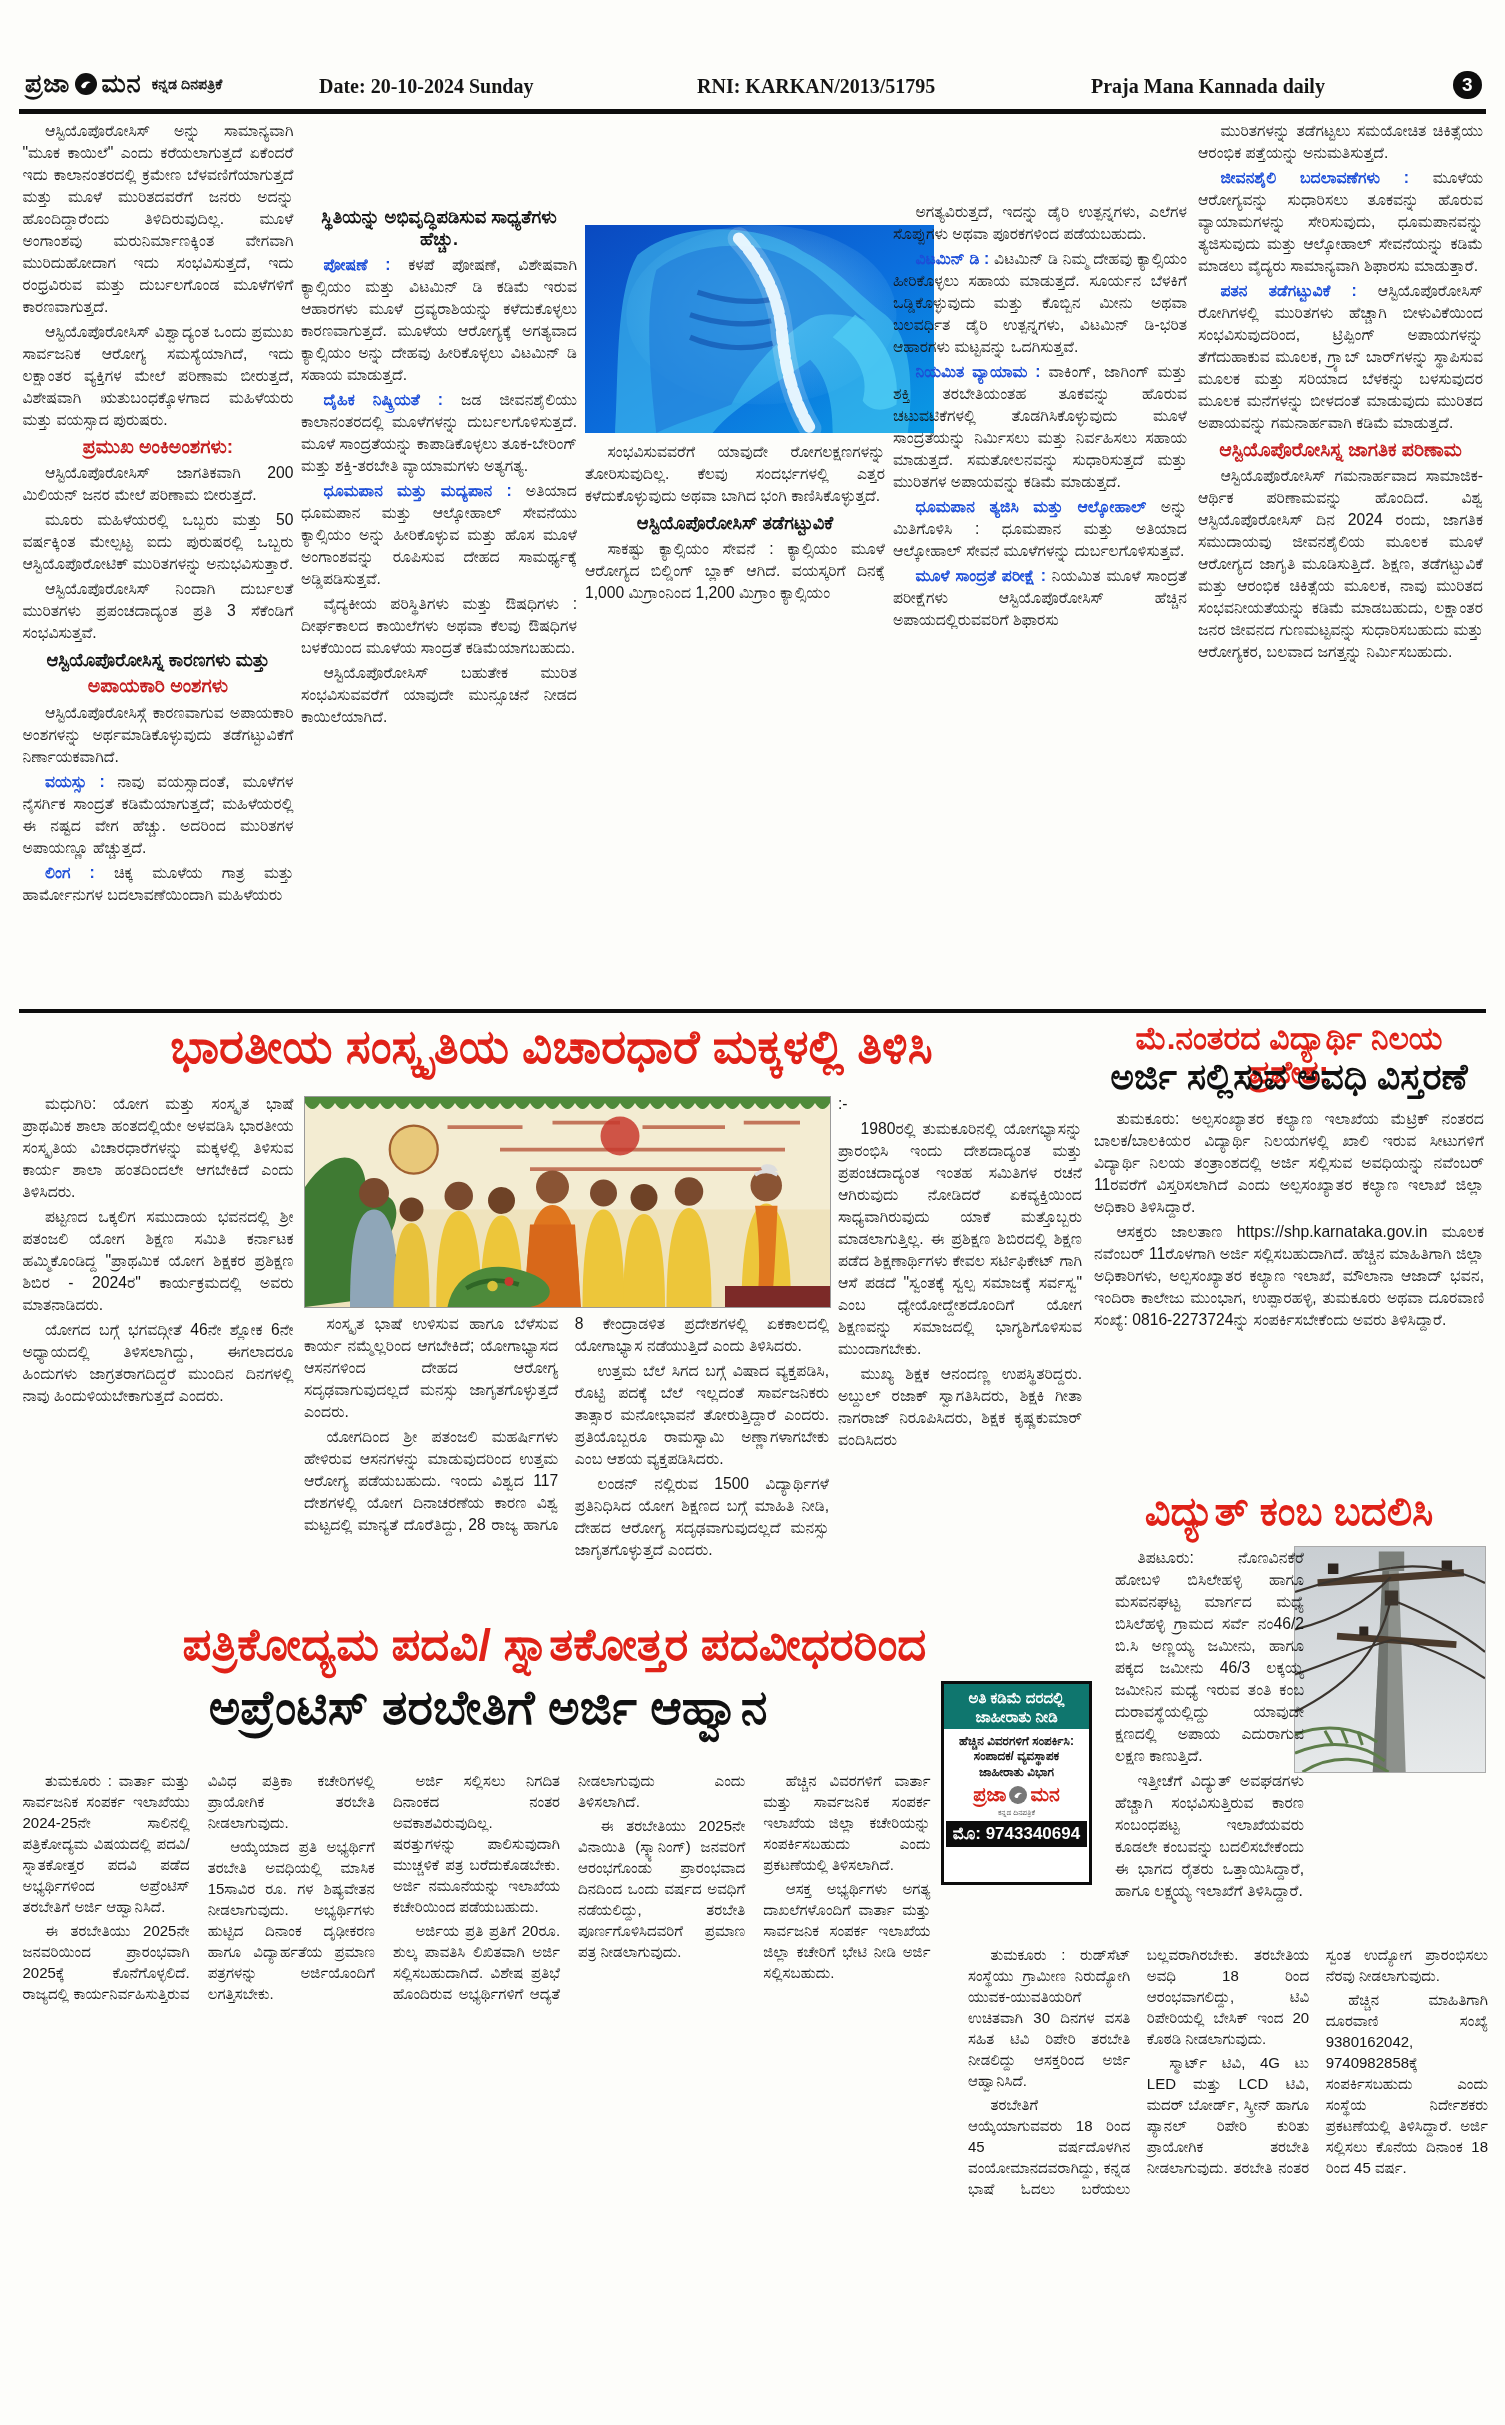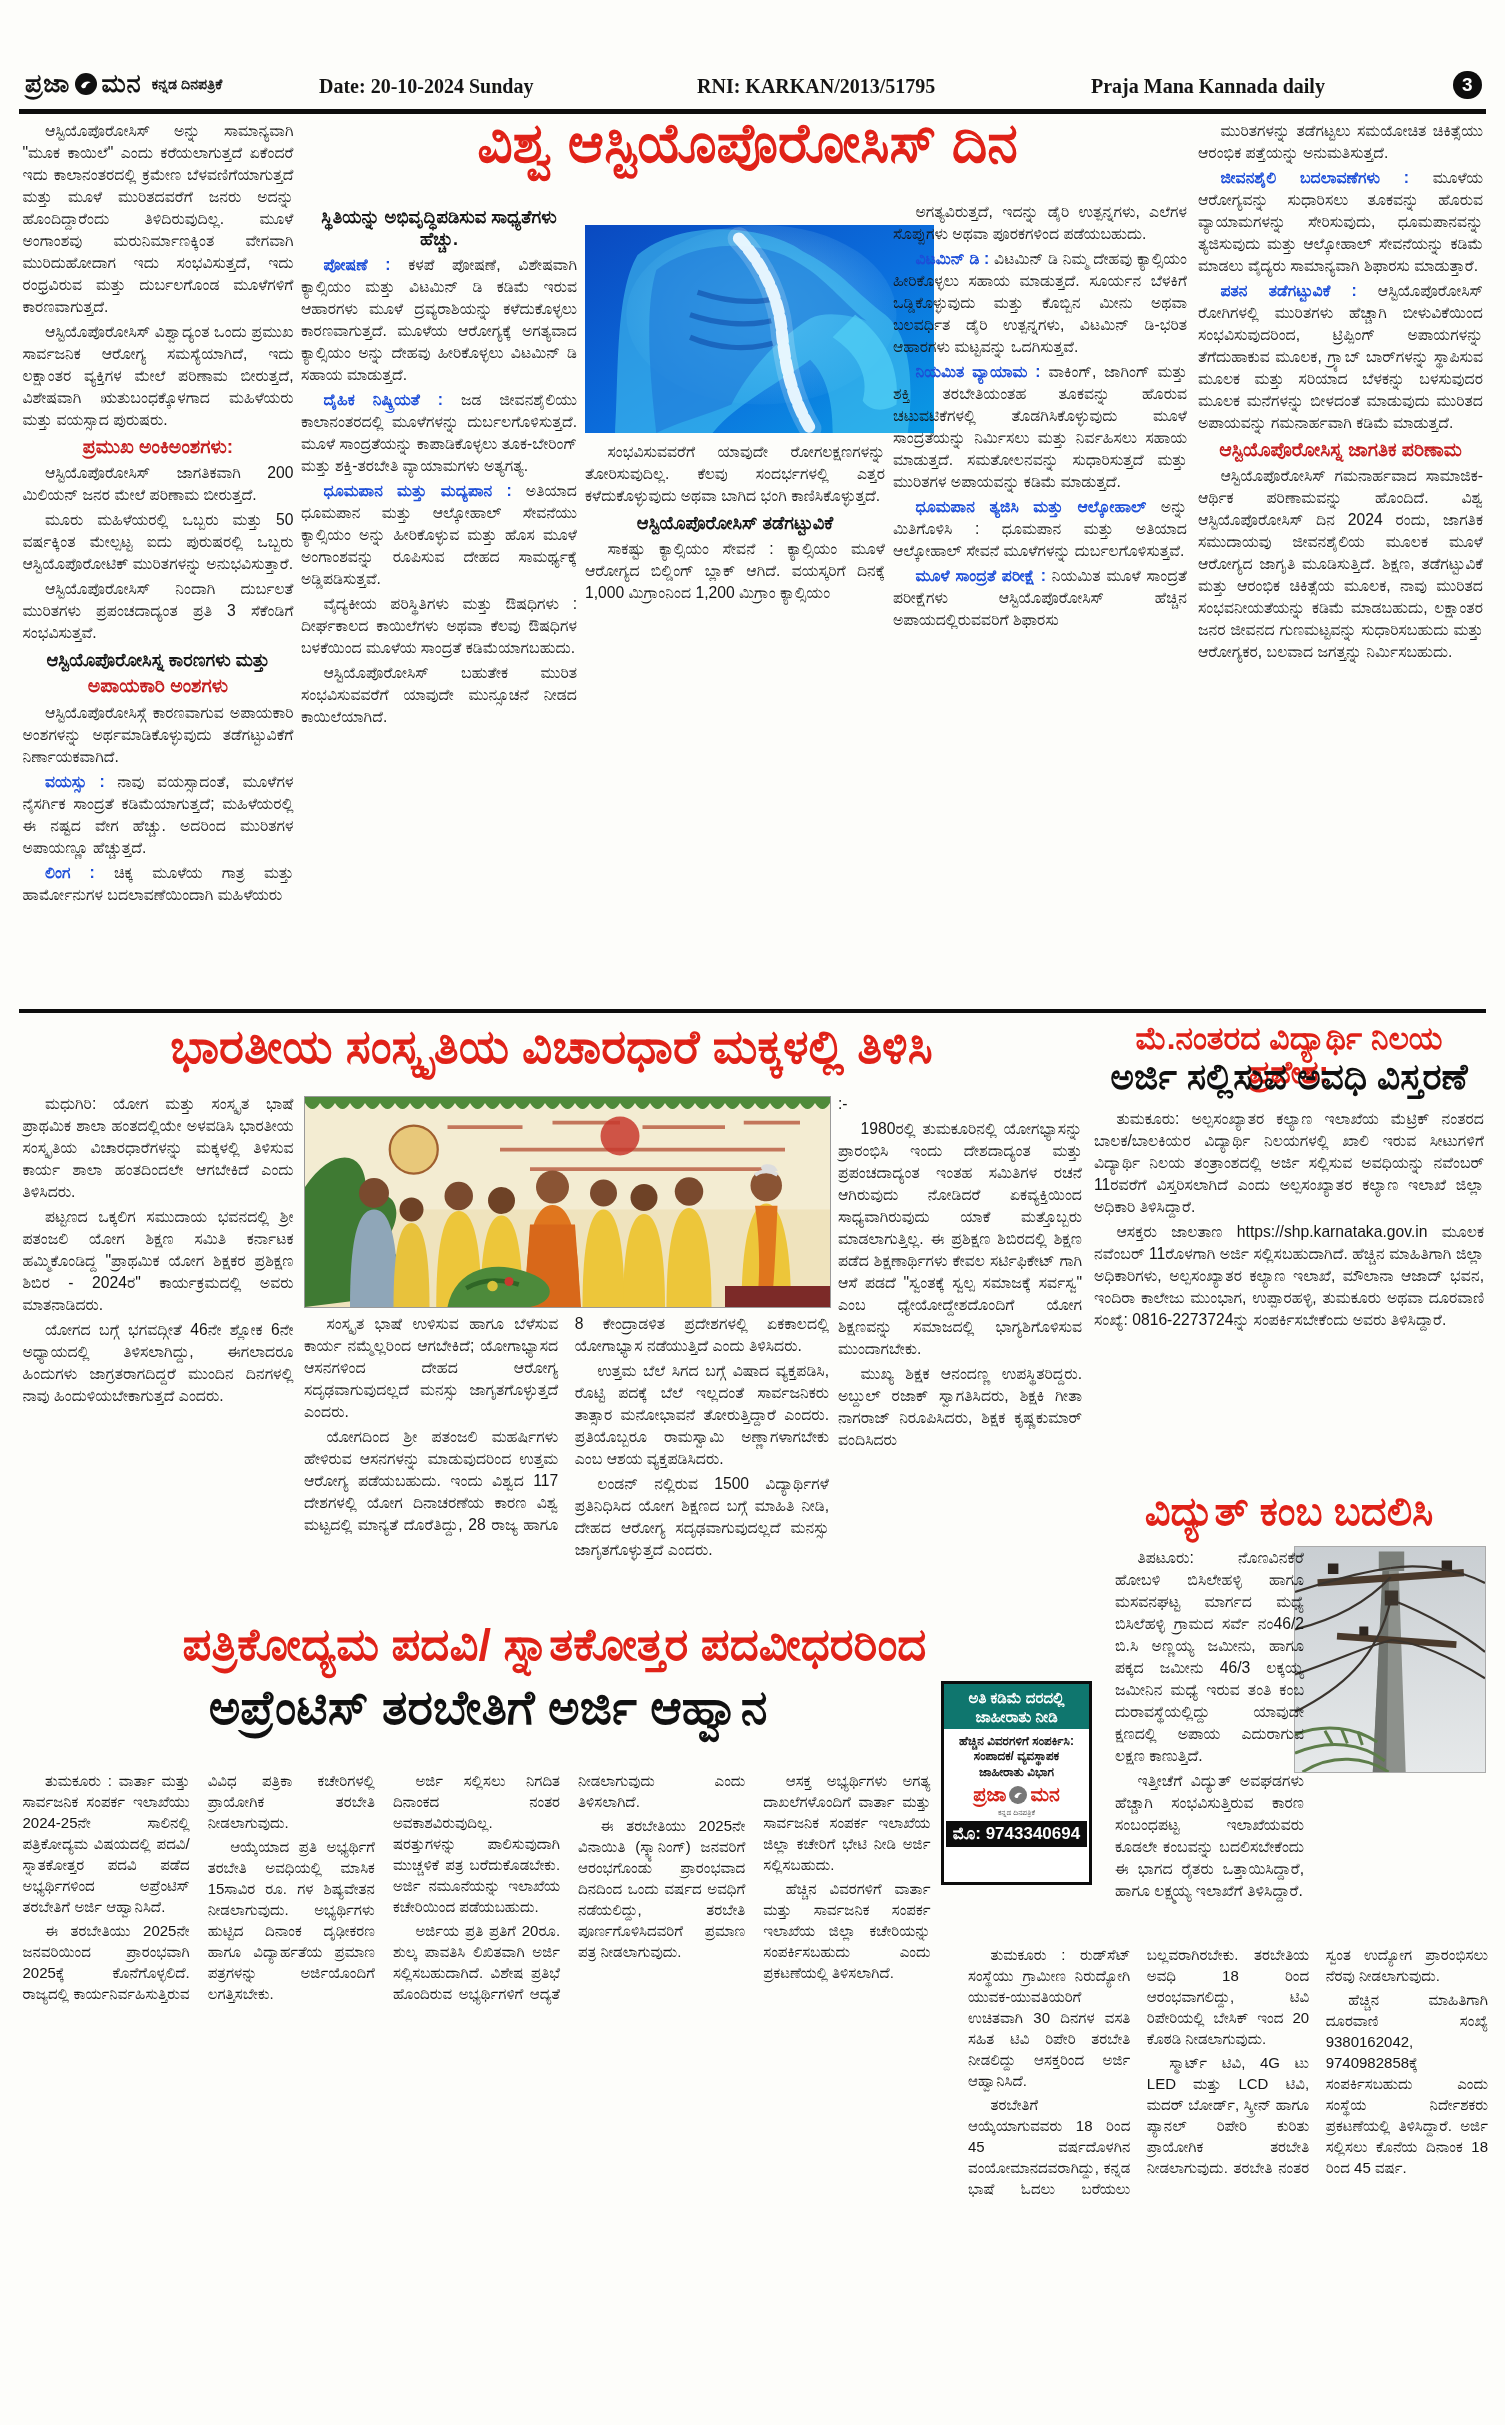--- a/index.html
+++ b/index.html
@@ -58,21 +58,20 @@
       <span class="big">ಮನ</span>
       <span class="sub">ಕನ್ನಡ ದಿನಪತ್ರಿಕೆ</span>
     </div>
     <div class="mast-item" style="left:300px;">Date: 20-10-2024 Sunday</div>
     <div class="mast-item" style="left:678px;">RNI: KARKAN/2013/51795</div>
     <div class="mast-item" style="left:1072px;">Praja Mana Kannada daily</div>
     <div class="page-circle">3</div>
   </div>
   <div class="rule" style="top:109px;height:4.5px;"></div>
 
-  <h1 class="headline-red" style="left:311px;top:114px;width:873px;font-size:55px;margin:0;">ವಿಶ್ವ ಆಸ್ಟಿಯೊಪೊರೋಸಿಸ್ ದಿನ</h1>
 
   <div class="col" style="left:22.5px;top:120px;width:271px;height:884px;">
       <p>ಆಸ್ಟಿಯೊಪೊರೋಸಿಸ್ ಅನ್ನು ಸಾಮಾನ್ಯವಾಗಿ "ಮೂಕ ಕಾಯಿಲೆ" ಎಂದು ಕರೆಯಲಾಗುತ್ತದೆ ಏಕೆಂದರೆ ಇದು ಕಾಲಾನಂತರದಲ್ಲಿ ಕ್ರಮೇಣ ಬೆಳವಣಿಗೆಯಾಗುತ್ತದೆ ಮತ್ತು ಮೂಳೆ ಮುರಿತದವರೆಗೆ ಜನರು ಅದನ್ನು ಹೊಂದಿದ್ದಾರೆಂದು ತಿಳಿದಿರುವುದಿಲ್ಲ. ಮೂಳೆ ಅಂಗಾಂಶವು ಮರುನಿರ್ಮಾಣಕ್ಕಿಂತ ವೇಗವಾಗಿ ಮುರಿದುಹೋದಾಗ ಇದು ಸಂಭವಿಸುತ್ತದೆ, ಇದು ರಂಧ್ರವಿರುವ ಮತ್ತು ದುರ್ಬಲಗೊಂಡ ಮೂಳೆಗಳಿಗೆ ಕಾರಣವಾಗುತ್ತದೆ.</p>
       <p>ಆಸ್ಟಿಯೊಪೊರೋಸಿಸ್ ವಿಶ್ವಾದ್ಯಂತ ಒಂದು ಪ್ರಮುಖ ಸಾರ್ವಜನಿಕ ಆರೋಗ್ಯ ಸಮಸ್ಯೆಯಾಗಿದೆ, ಇದು ಲಕ್ಷಾಂತರ ವ್ಯಕ್ತಿಗಳ ಮೇಲೆ ಪರಿಣಾಮ ಬೀರುತ್ತದೆ, ವಿಶೇಷವಾಗಿ ಋತುಬಂಧಕ್ಕೊಳಗಾದ ಮಹಿಳೆಯರು ಮತ್ತು ವಯಸ್ಸಾದ ಪುರುಷರು.</p>
       <p class="sub-red">ಪ್ರಮುಖ ಅಂಕಿಅಂಶಗಳು:</p>
       <p>ಆಸ್ಟಿಯೊಪೊರೋಸಿಸ್ ಜಾಗತಿಕವಾಗಿ 200 ಮಿಲಿಯನ್ ಜನರ ಮೇಲೆ ಪರಿಣಾಮ ಬೀರುತ್ತದೆ.</p>
       <p>ಮೂರು ಮಹಿಳೆಯರಲ್ಲಿ ಒಬ್ಬರು ಮತ್ತು 50 ವರ್ಷಕ್ಕಿಂತ ಮೇಲ್ಪಟ್ಟ ಐದು ಪುರುಷರಲ್ಲಿ ಒಬ್ಬರು ಆಸ್ಟಿಯೊಪೊರೋಟಿಕ್ ಮುರಿತಗಳನ್ನು ಅನುಭವಿಸುತ್ತಾರೆ.</p>
       <p>ಆಸ್ಟಿಯೊಪೊರೋಸಿಸ್ ನಿಂದಾಗಿ ದುರ್ಬಲತೆ ಮುರಿತಗಳು ಪ್ರಪಂಚದಾದ್ಯಂತ ಪ್ರತಿ 3 ಸೆಕೆಂಡಿಗೆ ಸಂಭವಿಸುತ್ತವೆ.</p>
       <p class="sub-bold">ಆಸ್ಟಿಯೊಪೊರೋಸಿಸ್ನ ಕಾರಣಗಳು ಮತ್ತು</p>
       <p class="sub-red">ಅಪಾಯಕಾರಿ ಅಂಶಗಳು</p>
@@ -275,22 +274,22 @@
 
   <h2 class="headline-red" style="left:22.5px;top:1621px;width:1064px;font-size:45px;margin:0;">ಪತ್ರಿಕೋದ್ಯಮ ಪದವಿ/ ಸ್ನಾತಕೋತ್ತರ ಪದವೀಧರರಿಂದ</h2>
   <h2 class="headline-black" style="left:27px;top:1682px;width:922px;font-size:48px;margin:0;">ಅಪ್ರೆಂಟಿಸ್ ತರಬೇತಿಗೆ ಅರ್ಜಿ ಆಹ್ವಾನ</h2>
   <div class="col" style="left:22.5px;top:1770px;width:908px;height:622px;column-count:5;column-gap:18px;font-size:15px;line-height:21px;">
       <p>ತುಮಕೂರು : ವಾರ್ತಾ ಮತ್ತು ಸಾರ್ವಜನಿಕ ಸಂಪರ್ಕ ಇಲಾಖೆಯು 2024-25ನೇ ಸಾಲಿನಲ್ಲಿ ಪತ್ರಿಕೋದ್ಯಮ ವಿಷಯದಲ್ಲಿ ಪದವಿ/ ಸ್ನಾತಕೋತ್ತರ ಪದವಿ ಪಡೆದ ಅಭ್ಯರ್ಥಿಗಳಿಂದ ಅಪ್ರೆಂಟಿಸ್ ತರಬೇತಿಗೆ ಅರ್ಜಿ ಆಹ್ವಾನಿಸಿದೆ.</p>
       <p>ಈ ತರಬೇತಿಯು 2025ನೇ ಜನವರಿಯಿಂದ ಪ್ರಾರಂಭವಾಗಿ 2025ಕ್ಕೆ ಕೊನೆಗೊಳ್ಳಲಿದೆ. ರಾಜ್ಯದಲ್ಲಿ ಕಾರ್ಯನಿರ್ವಹಿಸುತ್ತಿರುವ ವಿವಿಧ ಪತ್ರಿಕಾ ಕಚೇರಿಗಳಲ್ಲಿ ಪ್ರಾಯೋಗಿಕ ತರಬೇತಿ ನೀಡಲಾಗುವುದು.</p>
       <p>ಆಯ್ಕೆಯಾದ ಪ್ರತಿ ಅಭ್ಯರ್ಥಿಗೆ ತರಬೇತಿ ಅವಧಿಯಲ್ಲಿ ಮಾಸಿಕ 15ಸಾವಿರ ರೂ. ಗಳ ಶಿಷ್ಯವೇತನ ನೀಡಲಾಗುವುದು. ಅಭ್ಯರ್ಥಿಗಳು ಹುಟ್ಟಿದ ದಿನಾಂಕ ದೃಢೀಕರಣ ಹಾಗೂ ವಿದ್ಯಾರ್ಹತೆಯ ಪ್ರಮಾಣ ಪತ್ರಗಳನ್ನು ಅರ್ಜಿಯೊಂದಿಗೆ ಲಗತ್ತಿಸಬೇಕು.</p>
       <p>ಅರ್ಜಿ ಸಲ್ಲಿಸಲು ನಿಗದಿತ ದಿನಾಂಕದ ನಂತರ ಅವಕಾಶವಿರುವುದಿಲ್ಲ. ಷರತ್ತುಗಳನ್ನು ಪಾಲಿಸುವುದಾಗಿ ಮುಚ್ಚಳಿಕೆ ಪತ್ರ ಬರೆದುಕೊಡಬೇಕು. ಅರ್ಜಿ ನಮೂನೆಯನ್ನು ಇಲಾಖೆಯ ಕಚೇರಿಯಿಂದ ಪಡೆಯಬಹುದು.</p>
       <p>ಅರ್ಜಿಯ ಪ್ರತಿ ಪ್ರತಿಗೆ 20ರೂ. ಶುಲ್ಕ ಪಾವತಿಸಿ ಲಿಖಿತವಾಗಿ ಅರ್ಜಿ ಸಲ್ಲಿಸಬಹುದಾಗಿದೆ. ವಿಶೇಷ ಪ್ರತಿಭೆ ಹೊಂದಿರುವ ಅಭ್ಯರ್ಥಿಗಳಿಗೆ ಆದ್ಯತೆ ನೀಡಲಾಗುವುದು ಎಂದು ತಿಳಿಸಲಾಗಿದೆ.</p>
       <p>ಈ ತರಬೇತಿಯು 2025ನೇ ವಿನಾಯಿತಿ (ಸ್ಕ್ಯಾನಿಂಗ್) ಜನವರಿಗೆ ಆರಂಭಗೊಂಡು ಪ್ರಾರಂಭವಾದ ದಿನದಿಂದ ಒಂದು ವರ್ಷದ ಅವಧಿಗೆ ನಡೆಯಲಿದ್ದು, ತರಬೇತಿ ಪೂರ್ಣಗೊಳಿಸಿದವರಿಗೆ ಪ್ರಮಾಣ ಪತ್ರ ನೀಡಲಾಗುವುದು.</p>
+      <p>ಹೆಚ್ಚಿನ ವಿವರಗಳಿಗೆ ವಾರ್ತಾ ಮತ್ತು ಸಾರ್ವಜನಿಕ ಸಂಪರ್ಕ ಇಲಾಖೆಯ ಜಿಲ್ಲಾ ಕಚೇರಿಯನ್ನು ಸಂಪರ್ಕಿಸಬಹುದು ಎಂದು ಪ್ರಕಟಣೆಯಲ್ಲಿ ತಿಳಿಸಲಾಗಿದೆ.</p>
       <p>ಆಸಕ್ತ ಅಭ್ಯರ್ಥಿಗಳು ಅಗತ್ಯ ದಾಖಲೆಗಳೊಂದಿಗೆ ವಾರ್ತಾ ಮತ್ತು ಸಾರ್ವಜನಿಕ ಸಂಪರ್ಕ ಇಲಾಖೆಯ ಜಿಲ್ಲಾ ಕಚೇರಿಗೆ ಭೇಟಿ ನೀಡಿ ಅರ್ಜಿ ಸಲ್ಲಿಸಬಹುದು.</p>
-      <p>ಹೆಚ್ಚಿನ ವಿವರಗಳಿಗೆ ವಾರ್ತಾ ಮತ್ತು ಸಾರ್ವಜನಿಕ ಸಂಪರ್ಕ ಇಲಾಖೆಯ ಜಿಲ್ಲಾ ಕಚೇರಿಯನ್ನು ಸಂಪರ್ಕಿಸಬಹುದು ಎಂದು ಪ್ರಕಟಣೆಯಲ್ಲಿ ತಿಳಿಸಲಾಗಿದೆ.</p>
     </div>
 
   <div class="adbox">
     <div class="adband">
       <div>ಅತಿ ಕಡಿಮೆ ದರದಲ್ಲಿ</div>
       <div>ಜಾಹೀರಾತು ನೀಡಿ</div>
     </div>
     <div class="adnote">ಹೆಚ್ಚಿನ ವಿವರಗಳಿಗೆ ಸಂಪರ್ಕಿಸಿ:</div>
     <div class="adcontact">ಸಂಪಾದಕ/ ವ್ಯವಸ್ಥಾಪಕ</div>
     <div class="adcontact">ಜಾಹೀರಾತು ವಿಭಾಗ</div>

